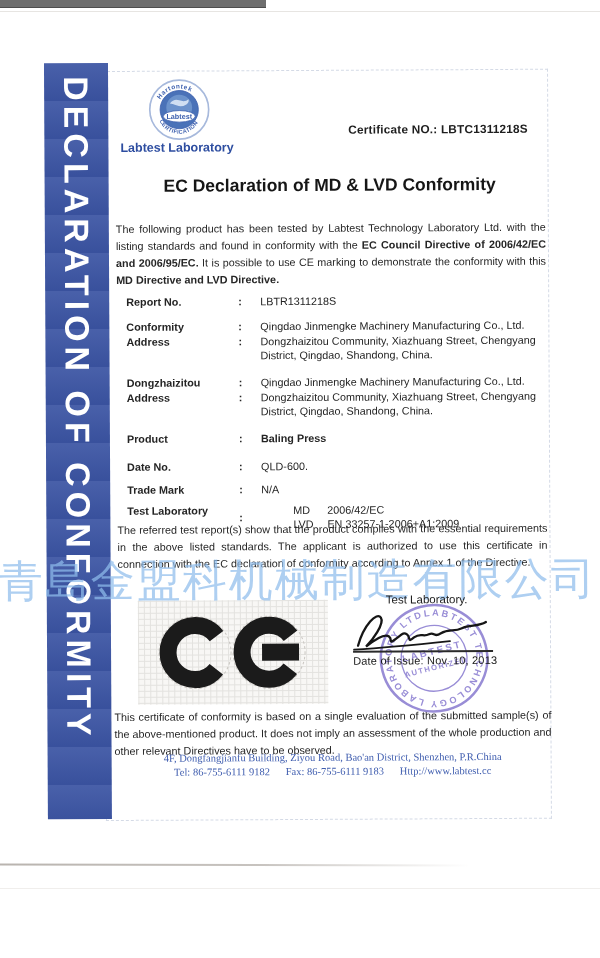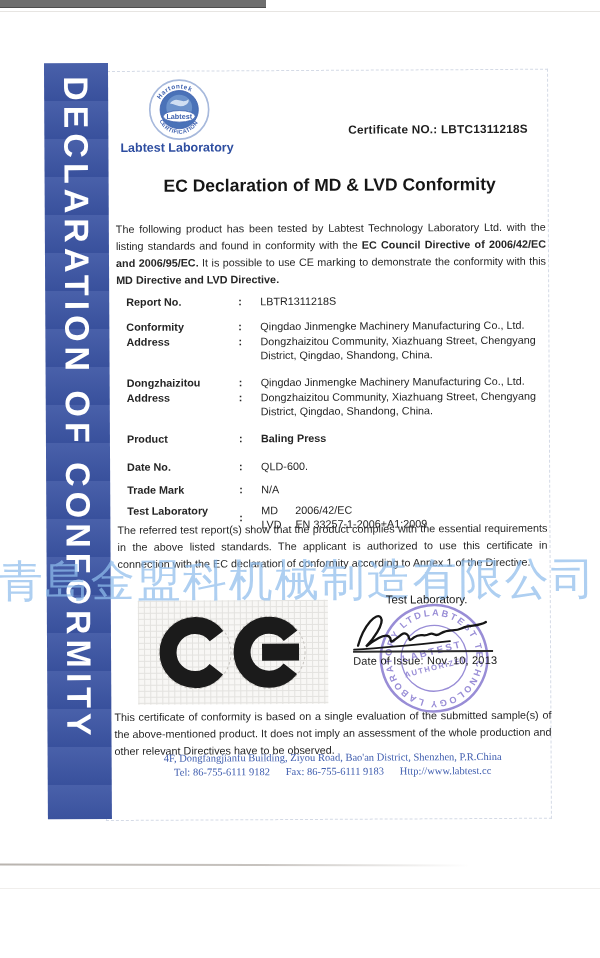--- a/index.html
+++ b/index.html
@@ -44,21 +44,21 @@
   
   .table{left:127px;top:294px;width:420px;font-size:10.8px;color:#242424;}
   .trow{display:flex;align-items:flex-start;line-height:1.3;}
   .tlabel{width:112px;font-weight:bold;flex:none;}
   .tcolon{width:22px;flex:none;font-weight:bold;}
   .tvalue{flex:1;width:286px;}
   .tvalue.bold{font-weight:bold;}
   .mt11{margin-top:11px;} .mt13{margin-top:13px;} .mt14{margin-top:14px;}
   .mt9{margin-top:9px;} .mt7{margin-top:7px;} .mt1{margin-top:1px;}
   .std-line{display:flex;}
-  .std-code{width:34px;flex:none;}
+  .std-code{width:34px;flex:none;margin-left:32px;}
   .row-test .tcolon{align-self:center;}
 
   
   .watermark{left:-2px;top:551px;width:606px;white-space:nowrap;
     font-family:"Liberation Serif", serif;
     font-size:44px;letter-spacing:2px;color:#8fbdec;opacity:0.72;z-index:5;}
 
   
   .ce-block{left:137px;top:600px;width:190px;height:104px;
     background-color:#f8f7f5;

